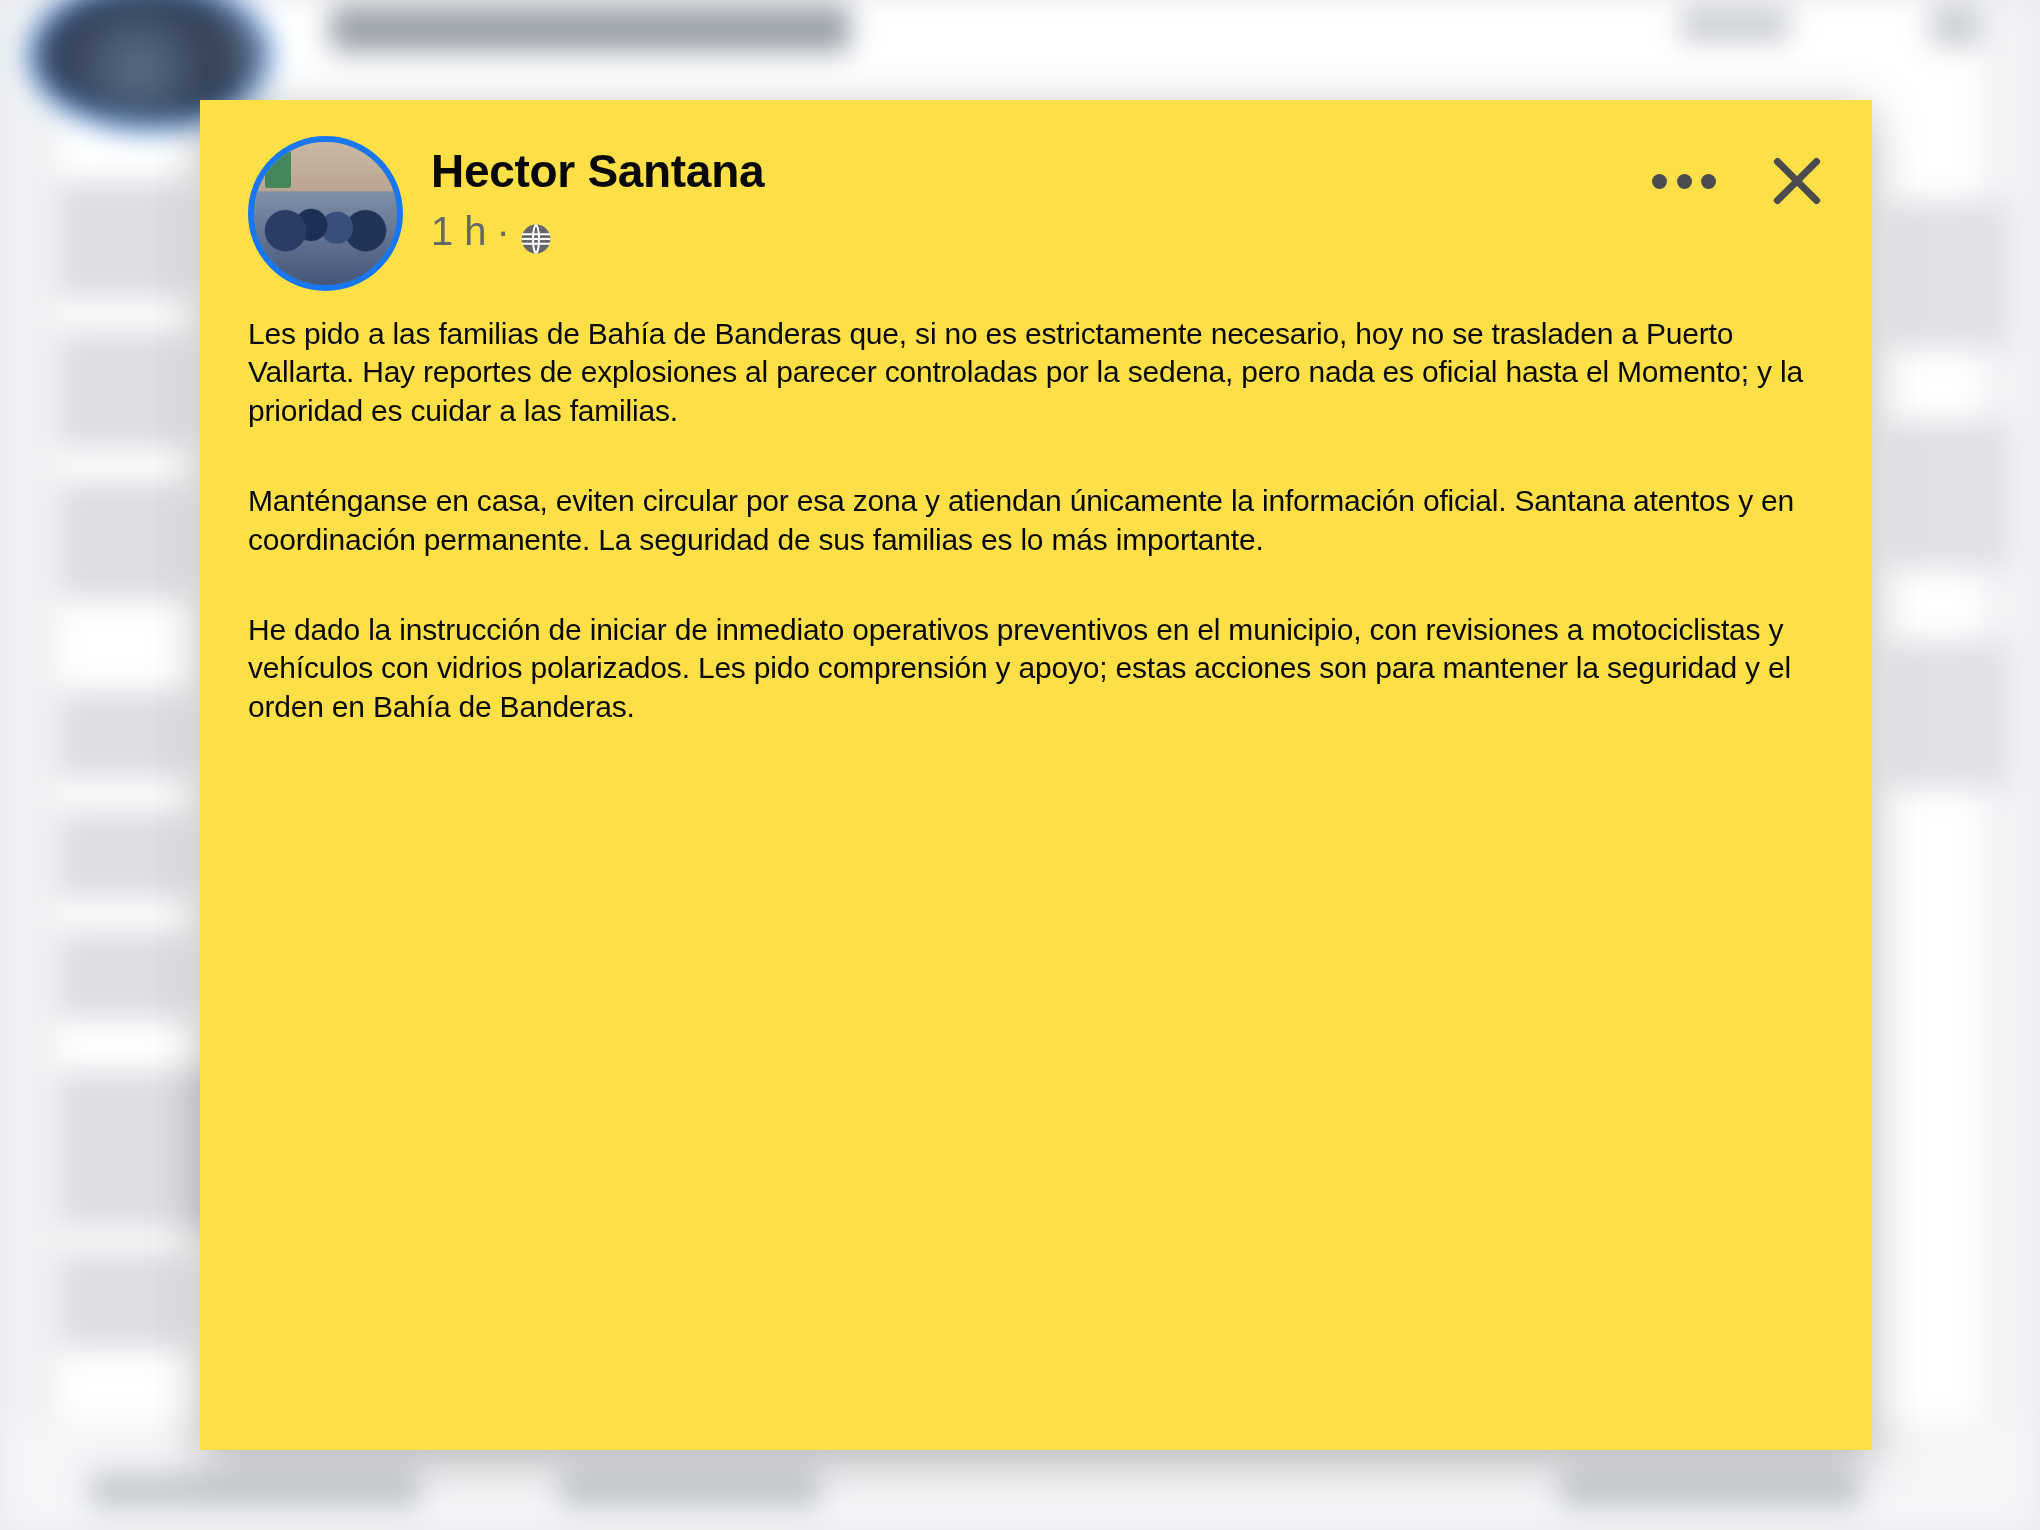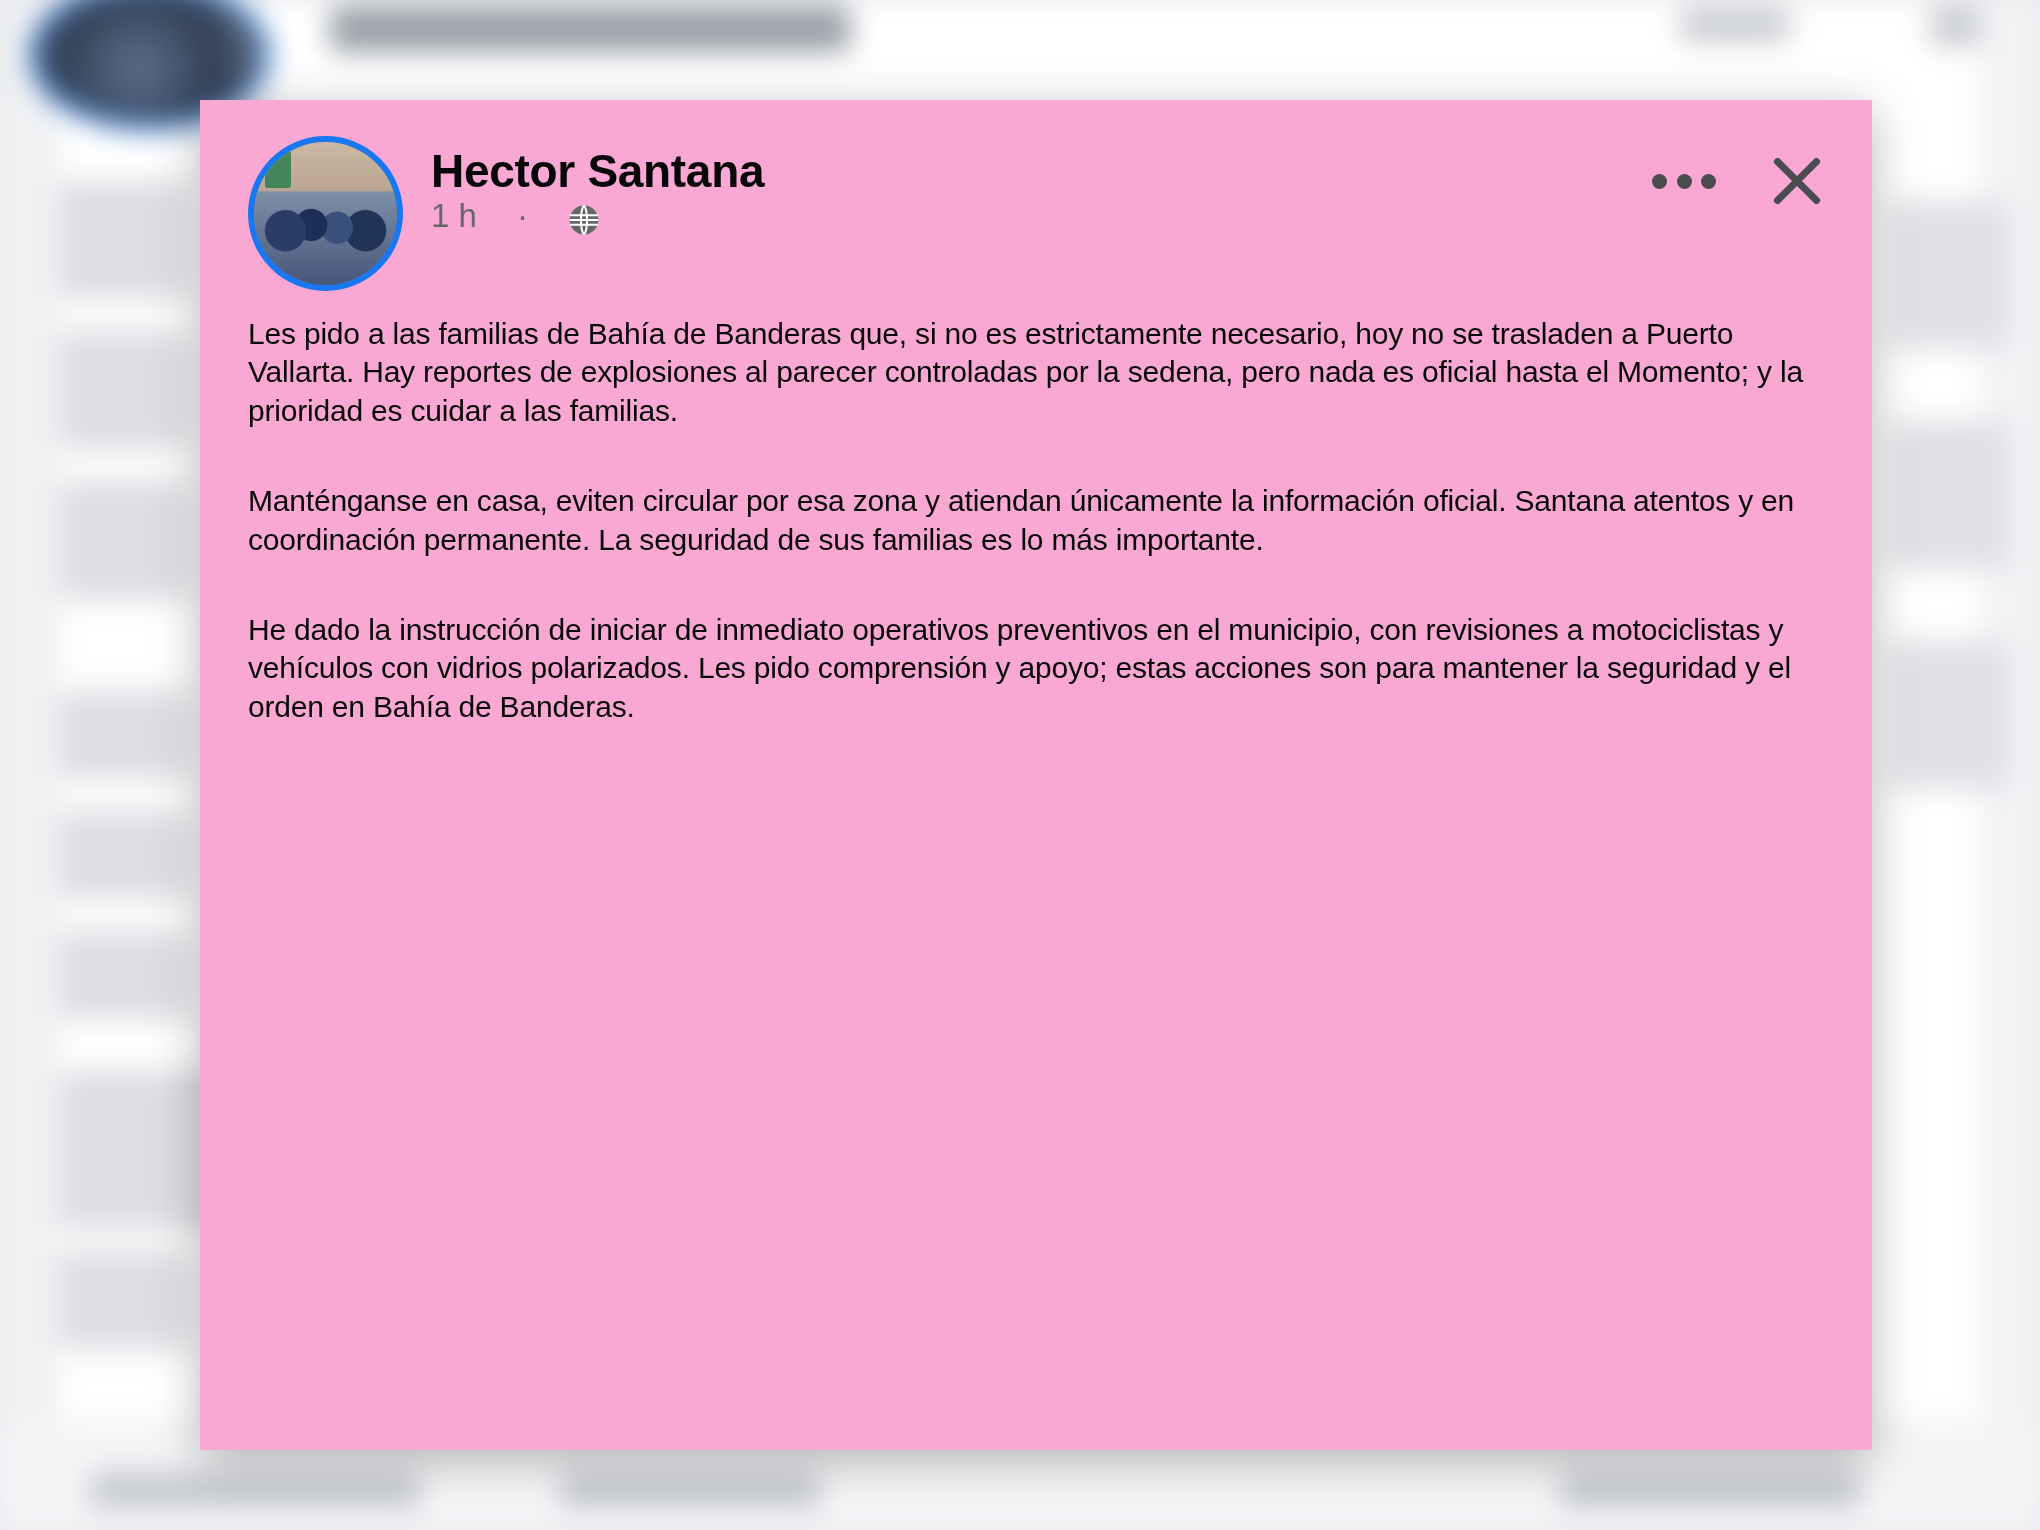--- a/index.html
+++ b/index.html
@@ -120,21 +120,21 @@
     background: #f2f3f5;
   }
 
   
   .modal {
     position: absolute;
     left: 200px;
     top: 100px;
     width: 1672px;
     height: 1350px;
-    background: #f9a8d4;
+    background: #fde047;
     box-shadow: 0 10px 46px rgba(0,0,0,0.28);
     overflow: hidden;
   }
 
   .modal-header {
     position: relative;
     height: 215px;
     padding: 36px 46px 0 48px;
     box-sizing: border-box;
     display: flex;
@@ -183,23 +183,23 @@
   .author-name {
     font-size: 46px;
     font-weight: bold;
     color: #080809;
     letter-spacing: -0.3px;
     line-height: 1.1;
   }
   .meta-row {
     display: flex;
     align-items: center;
+    margin-top: 12px;
     color: #65676b;
-    font-size: 33px;
-    gap: 30px;
+    font-size: 40px;
   }
   .meta-time { color: #65676b; }
   .meta-dot {
     margin: 0 10px;
     color: #65676b;
   }
   .globe-icon {
     width: 32px;
     height: 32px;
     display: inline-block;

